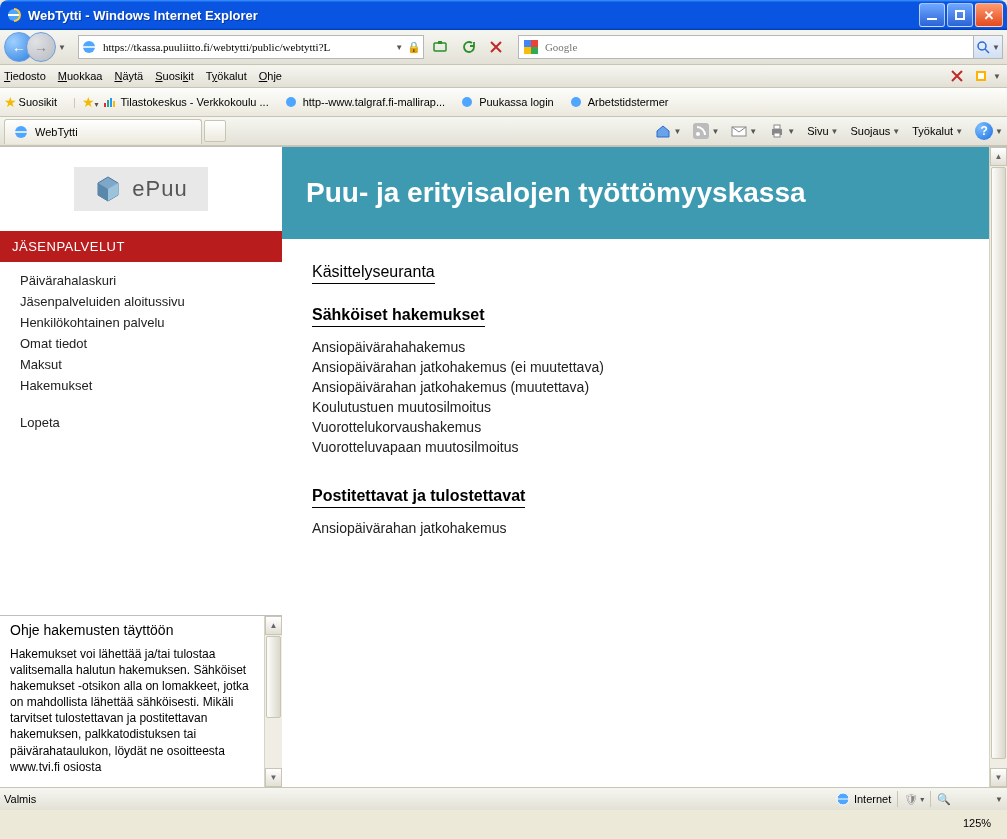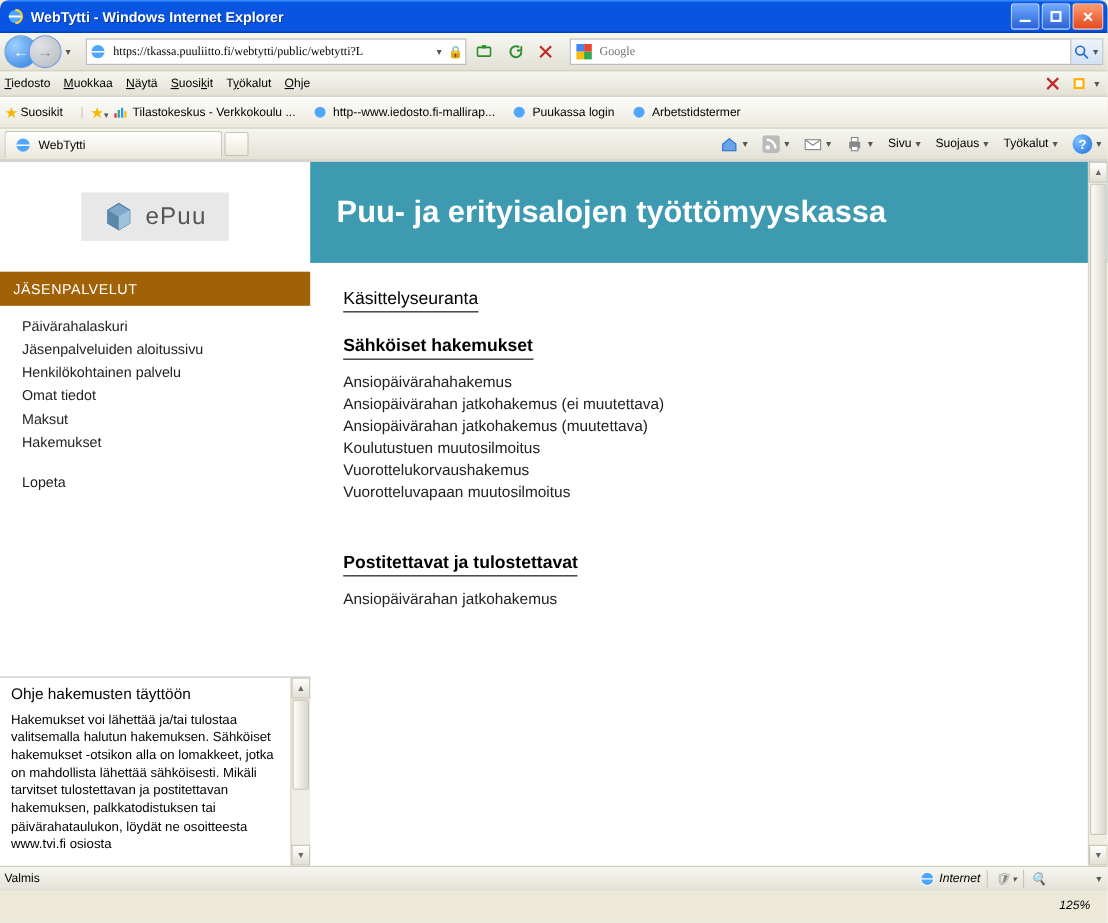--- a/index.html
+++ b/index.html
@@ -53,51 +53,51 @@
   .tab .ie16{width:16px;height:16px;margin-right:6px;}
   .newtab{width:20px;height:20px;border:1px solid #c9c5b4;background:linear-gradient(to bottom,#fff,#ece9dd);border-radius:2px;}
   .cmdbar{margin-left:auto;display:flex;align-items:center;}
   .cmdbar .cmditem{display:flex;align-items:center;margin-left:12px;cursor:default;}
   .cmdbar .cmditem .dd{font-size:8px;margin-left:2px;color:#555;}
   .cmdbar .help{width:18px;height:18px;border-radius:50%;background:radial-gradient(circle at 30% 30%,#7fbfff,#1a6fe0);color:#fff;display:flex;align-items:center;justify-content:center;font-weight:bold;font-size:12px;}
   
   .viewport{position:relative;height:640px;background:#fff;border-top:1px solid #bfbfbf;overflow:hidden;}
   .page{display:flex;height:100%;}
   .sidebar{width:282px;display:flex;flex-direction:column;}
-  .logo-box{height:100px;display:flex;align-items:center;justify-content:center;}
+  .logo-box{height:84px;display:flex;align-items:center;justify-content:center;}
   .logo-inner{background:#e8e8e8;padding:8px 20px;display:flex;align-items:center;}
   .logo-inner .cube{width:28px;height:28px;margin-right:10px;}
   .logo-inner .txt{font:22px Arial;color:#555;letter-spacing:1px;}
-  .nav-header{background:#a16207;color:#fff;font-size:13px;padding:8px 12px;letter-spacing:.5px;}
+  .nav-header{background:#b91c1c;color:#fff;font-size:13px;padding:8px 12px;letter-spacing:.5px;}
   .nav-list{padding:8px 0 8px 20px;}
   .nav-list div{font-size:13px;color:#222;padding:3px 0;cursor:pointer;}
   .nav-gap{height:10px;}
   .help-section{margin-top:auto;border-top:1px solid #bfbfbf;display:flex;}
   .help-text-wrap{flex:1;padding:6px 8px 12px 10px;}
   .help-section h4{margin:0 0 8px 0;font-size:14px;font-weight:normal;}
   .help-section p{margin:0;font-size:12px;line-height:1.35;}
   .help-scroll{width:17px;background:#f0ede4;border-left:1px solid #d6d3c7;display:flex;flex-direction:column;}
   .scroll-btn{height:17px;background:linear-gradient(to bottom,#fff,#e2dfd4);border:1px solid #c9c5b4;display:flex;align-items:center;justify-content:center;font-size:8px;color:#666;}
   .scroll-thumb{flex:0 0 80px;margin:1px;background:linear-gradient(to right,#fdfdfb,#dad7cb);border:1px solid #c9c5b4;border-radius:2px;margin-top:1px;}
   .scroll-track{flex:1;}
   .maincol{flex:1;display:flex;flex-direction:column;}
   .page-header{background:#3d9ab0;height:92px;display:flex;align-items:center;padding-left:24px;}
   .page-header h1{color:#fff;font:bold 28px Arial;margin:0;}
   .page-body{padding:24px 30px;}
   .page-body h2{font:16px Arial;border-bottom:1px solid #000;display:inline-block;padding-bottom:2px;margin:0 0 22px 0;}
   .page-body h2.u{}
   .page-body h3{font:bold 16px Arial;border-bottom:1px solid #000;display:inline-block;padding-bottom:2px;margin:0 0 10px 0;}
   .page-body .linkcol div{font-size:14px;color:#222;padding:2px 0;cursor:pointer;}
-  .page-body .sec2{margin-top:46px;}
+  .page-body .sec2{margin-top:30px;}
   .viewport-scroll{position:absolute;right:0;top:0;bottom:0;width:17px;background:#f0ede4;border-left:1px solid #d6d3c7;display:flex;flex-direction:column;}
   .viewport-scroll .scroll-thumb{flex:0 0 590px;}
   
   .statusbar{height:22px;background:linear-gradient(to bottom,#f6f6f1,#e3e1d6);border-top:1px solid #c9c5b4;display:flex;align-items:center;font-size:11px;padding:0 4px;}
   .statusbar .sep{width:1px;height:16px;background:#c9c5b4;margin:0 6px;}
-  .statusbar .right{margin-left:auto;display:flex;align-items:center;font-style:italic;}
+  .statusbar .right{margin-left:auto;display:flex;align-items:center;}
   .statusbar .globe{color:#2a7ee0;margin-right:4px;}
   .statusbar .zoom{margin-left:12px;margin-top:48px;}
   
   svg{display:block;}
 </style>
 </head>
 <body>
 
 <div class="titlebar">
   <span class="ie-icon">
@@ -209,21 +209,21 @@
         </svg>
       </span>
     <span>Tilastokeskus - Verkkokoulu ...</span>
   </div>
   <div class="favitem">
     <span class="ico">
         <svg viewBox="0 0 14 14" width="14" height="14">
           <circle cx="7" cy="7" r="5" fill="#4ea6ff"></circle>
         </svg>
       </span>
-    <span>http--www.iedosto.fi-mallirap...</span>
+    <span>http--www.talgraf.fi-mallirap...</span>
   </div>
   <div class="favitem">
     <span class="ico">
         <svg viewBox="0 0 14 14" width="14" height="14">
           <circle cx="7" cy="7" r="5" fill="#4ea6ff"></circle>
         </svg>
       </span>
     <span>Puukassa login</span>
   </div>
   <div class="favitem">

